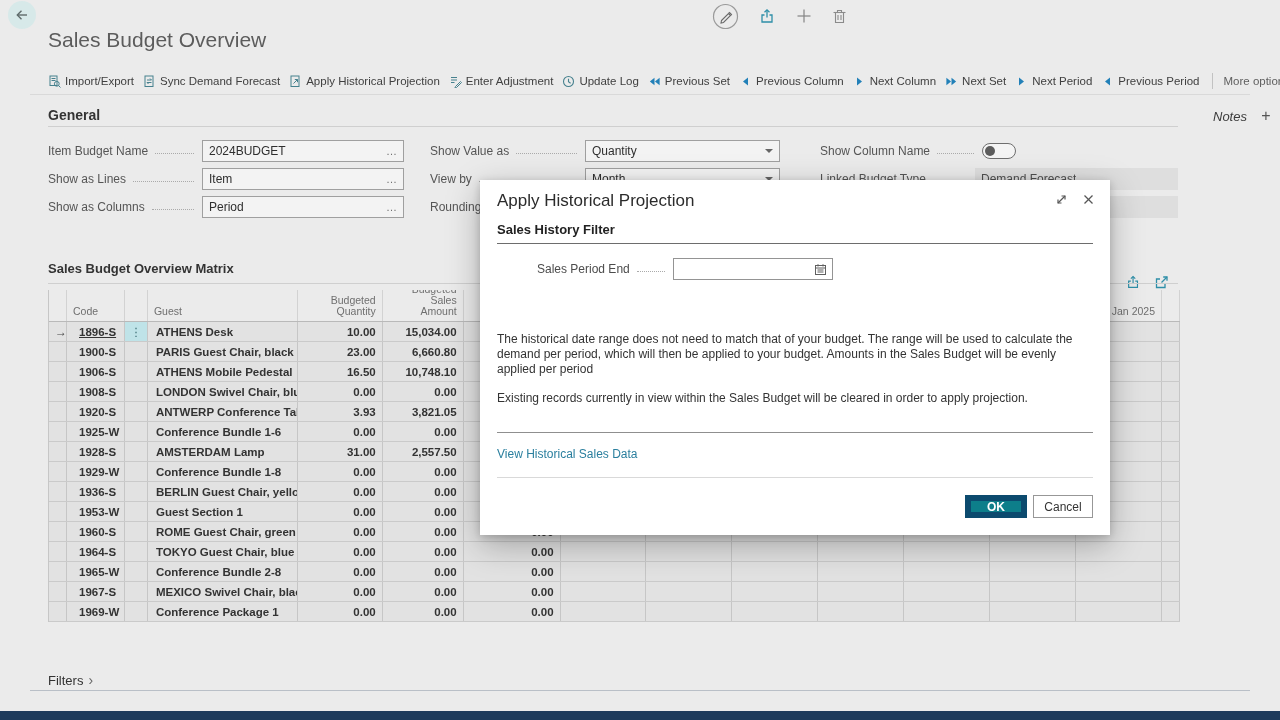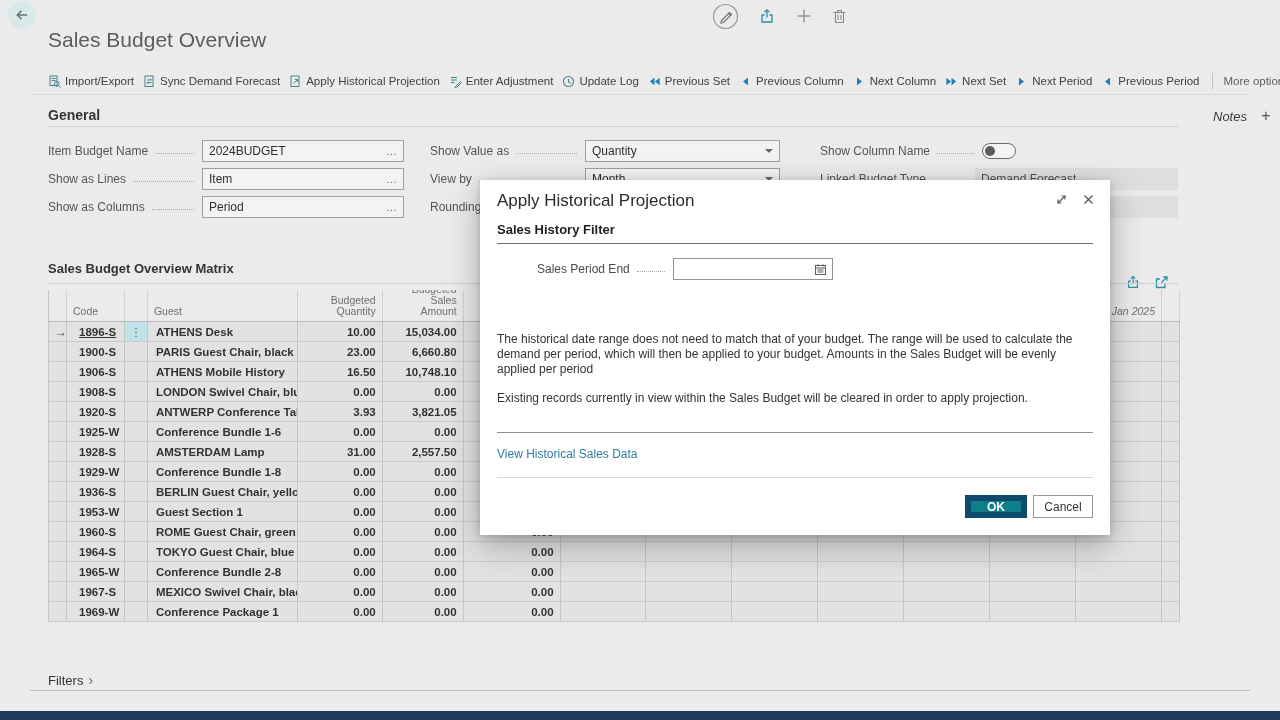--- a/index.html
+++ b/index.html
@@ -380,21 +380,21 @@
         <div class="th num" style="width: 81px;">
           <span>Budgeted Sales<br>Amount</span>
         </div>
         <div class="th" style="width: 97px;"></div>
         <div class="th" style="width: 86px;"></div>
         <div class="th" style="width: 86px;"></div>
         <div class="th" style="width: 86px;"></div>
         <div class="th" style="width: 86px;"></div>
         <div class="th" style="width: 86px;"></div>
         <div class="th" style="width: 86px;"></div>
-        <div class="th num" style="width: 86px; font-style: italic;">Jan 2025</div>
+        <div class="th num" style="width: 86px;">Jan 2025</div>
         <div class="th" style="width: 18px;"></div>
       </div>
       <div class="trow">
         <div class="td" style="width: 18px;">
           <span class="rowarrow">→</span>
         </div>
         <div class="td code" style="width: 58px;">
           <span class="code-link">1896-S</span>
         </div>
         <div class="td menu hl" style="width: 23px;">⋮</div>
@@ -429,21 +429,21 @@
         <div class="td" style="width: 86px;"></div>
         <div class="td num" style="width: 86px;"></div>
         <div class="td" style="width: 18px;"></div>
       </div>
       <div class="trow">
         <div class="td" style="width: 18px;"></div>
         <div class="td code" style="width: 58px;">
           <span class="">1906-S</span>
         </div>
         <div class="td menu" style="width: 23px;"></div>
-        <div class="td name" style="width: 150px;">ATHENS Mobile History</div>
+        <div class="td name" style="width: 150px;">ATHENS Mobile Pedestal</div>
         <div class="td num" style="width: 85px;">16.50</div>
         <div class="td num" style="width: 81px;">10,748.10</div>
         <div class="td num" style="width: 97px;"></div>
         <div class="td" style="width: 86px;"></div>
         <div class="td" style="width: 86px;"></div>
         <div class="td" style="width: 86px;"></div>
         <div class="td" style="width: 86px;"></div>
         <div class="td" style="width: 86px;"></div>
         <div class="td" style="width: 86px;"></div>
         <div class="td num" style="width: 86px;"></div>

